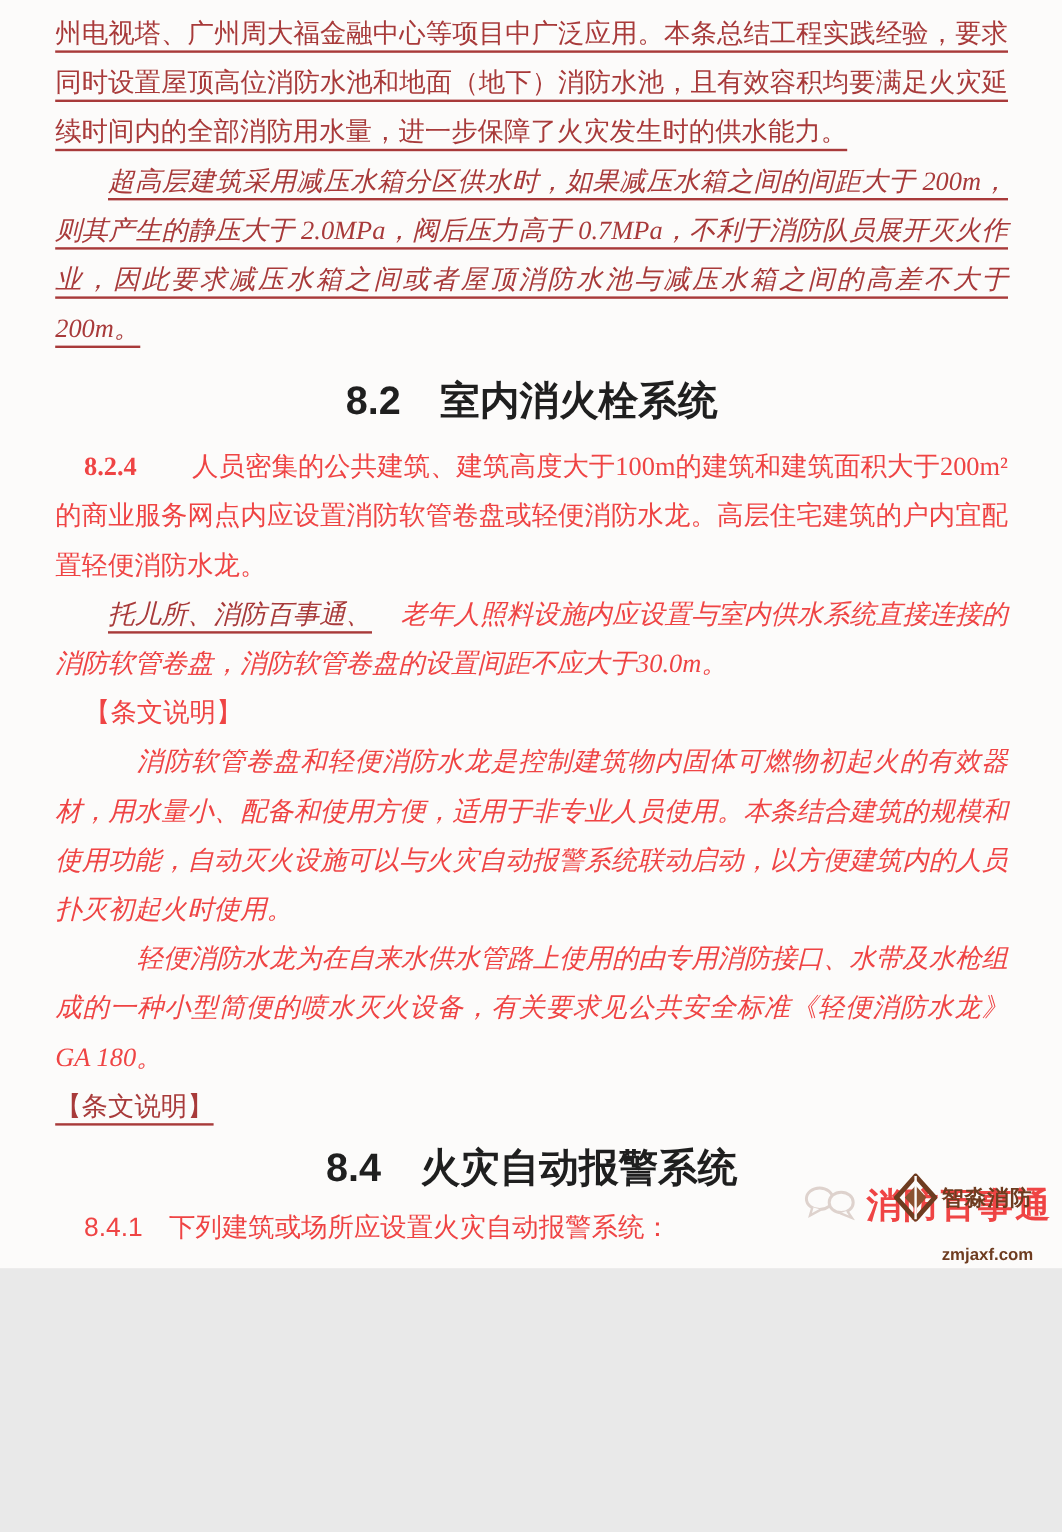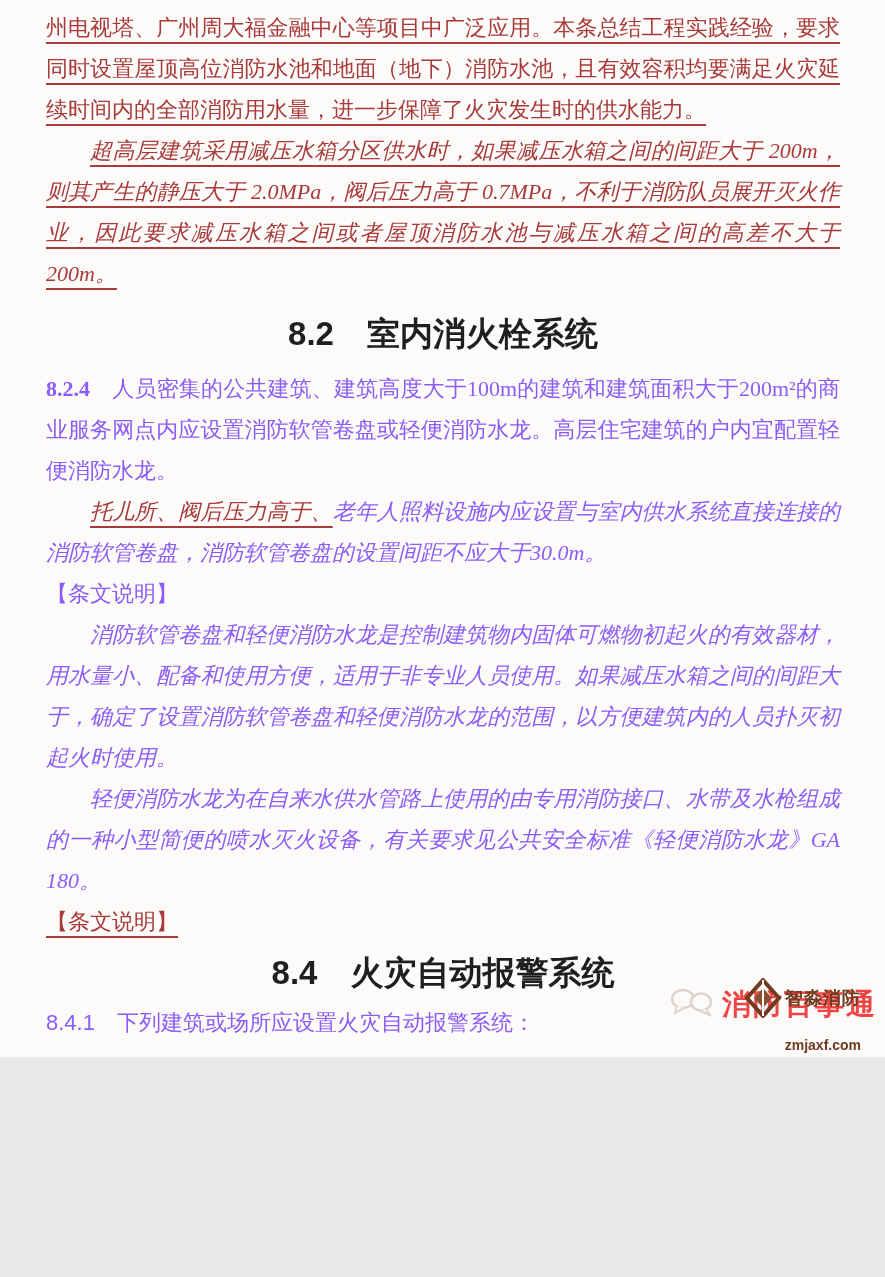--- a/index.html
+++ b/index.html
@@ -23,21 +23,21 @@
     text-align:center;
     font-family:"Liberation Sans","DejaVu Sans",sans-serif;
     font-weight:bold;
     font-size:33px;
     line-height:34px;
     margin:23px 0 17px 0;
     color:#1f1f1f;
   }
   .heading.tight{margin:14px 0 12px 0;}
   .run-red{color:#a83a3a;}
-  .run-black{color:#8b5cf6;}
+  .run-black{color:#ef4444;margin-left:24px;}
   .run-bold{font-weight:bold;}
   .run-underline{
     text-decoration:underline;
     text-decoration-color:#a83a3a;
     text-decoration-thickness:2px;
     text-underline-offset:7px;
   }
   .run-hei{font-family:"Liberation Sans","DejaVu Sans",sans-serif;font-weight:normal;}
   
   .watermark{
@@ -78,23 +78,23 @@
 </head>
 <body>
 
 <div class="page">
 
   <div>
       <div class="para"><span class="run-red run-underline">州电视塔、广州周大福金融中心等项目中广泛应用。本条总结工程实践经验，要求同时设置屋顶高位消防水池和地面（地下）消防水池，且有效容积均要满足火灾延续时间内的全部消防用水量，进一步保障了火灾发生时的供水能力。</span></div>
       <div class="para indent"><span class="run-red run-underline">超高层建筑采用减压水箱分区供水时，如果减压水箱之间的间距大于 200m，则其产生的静压大于 2.0MPa，阀后压力高于 0.7MPa，不利于消防队员展开灭火作业，因此要求减压水箱之间或者屋顶消防水池与减压水箱之间的高差不大于 200m。</span></div>
       <div class="heading"><span>8.2　室内消火栓系统</span></div>
       <div class="para"><span class="run-black run-bold">8.2.4　</span><span class="run-black">人员密集的公共建筑、建筑高度大于100m的建筑和建筑面积大于200m²的商业服务网点内应设置消防软管卷盘或轻便消防水龙。高层住宅建筑的户内宜配置轻便消防水龙。</span></div>
-      <div class="para indent"><span class="run-red run-underline">托儿所、阀后压力高于、</span><span class="run-black">老年人照料设施内应设置与室内供水系统直接连接的消防软管卷盘，消防软管卷盘的设置间距不应大于30.0m。</span></div>
+      <div class="para indent"><span class="run-red run-underline">托儿所、消防百事通、</span><span class="run-black">老年人照料设施内应设置与室内供水系统直接连接的消防软管卷盘，消防软管卷盘的设置间距不应大于30.0m。</span></div>
       <div class="para"><span class="run-black run-hei">【条文说明】</span></div>
-      <div class="para indent"><span class="run-black">消防软管卷盘和轻便消防水龙是控制建筑物内固体可燃物初起火的有效器材，用水量小、配备和使用方便，适用于非专业人员使用。如果减压水箱之间的间距大于，确定了设置消防软管卷盘和轻便消防水龙的范围，以方便建筑内的人员扑灭初起火时使用。</span></div>
+      <div class="para indent"><span class="run-black">消防软管卷盘和轻便消防水龙是控制建筑物内固体可燃物初起火的有效器材，用水量小、配备和使用方便，适用于非专业人员使用。本条结合建筑的规模和使用功能，自动灭火设施可以与火灾自动报警系统联动启动，以方便建筑内的人员扑灭初起火时使用。</span></div>
       <div class="para indent"><span class="run-black">轻便消防水龙为在自来水供水管路上使用的由专用消防接口、水带及水枪组成的一种小型简便的喷水灭火设备，有关要求见公共安全标准《轻便消防水龙》GA 180。</span></div>
       <div class="para"><span class="run-red run-underline run-hei">【条文说明】</span></div>
       <div class="heading tight"><span>8.4　火灾自动报警系统</span></div>
       <div class="para"><span class="run-black run-hei">8.4.1　下列建筑或场所应设置火灾自动报警系统：</span></div>
     </div>
 
   <div class="watermark">
     <div class="wm-light">
       <span class="wm-bubbles">
         <svg width="46" height="30" viewBox="0 0 46 30">

